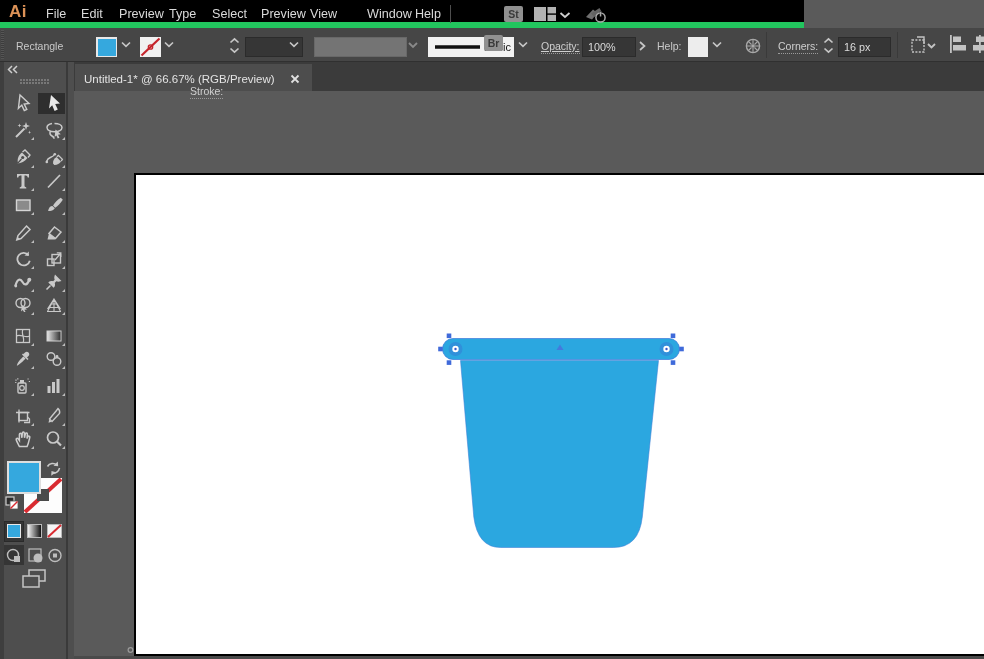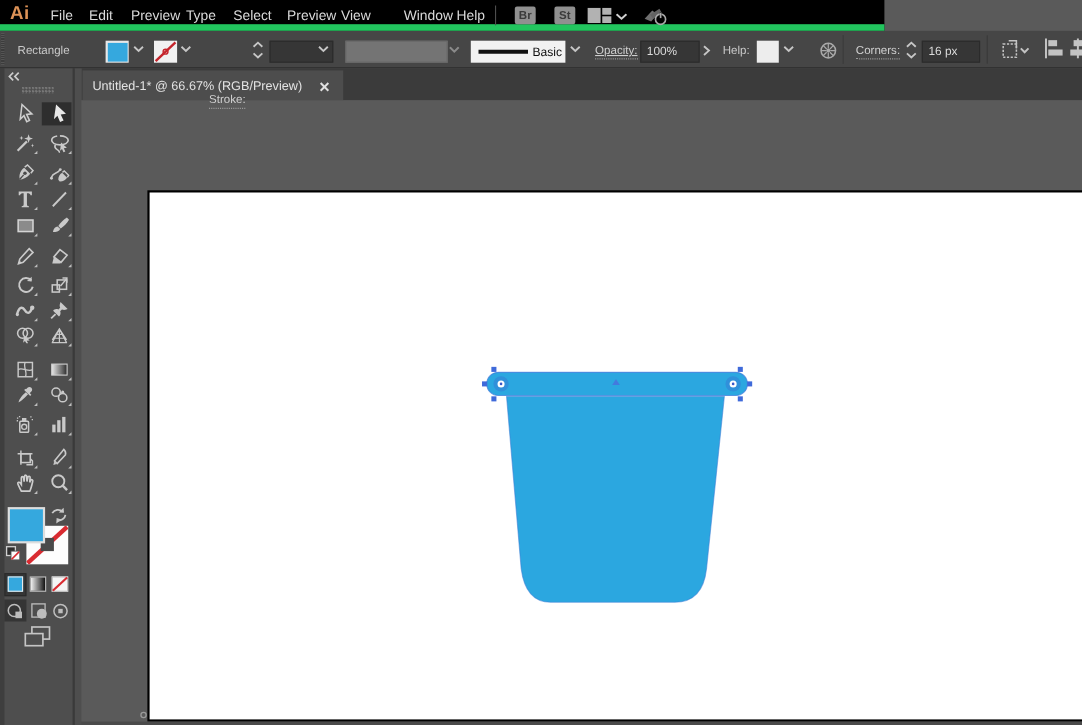--- a/index.html
+++ b/index.html
@@ -43,21 +43,21 @@
   <div class="mi" style="left:46px;">File</div>
   <div class="mi" style="left:81px;">Edit</div>
   <div class="mi" style="left:119px;">Preview</div>
   <div class="mi" style="left:169px;">Type</div>
   <div class="mi" style="left:212px;">Select</div>
   <div class="mi" style="left:261px;">Preview</div>
   <div class="mi" style="left:310px;">View</div>
   <div class="mi" style="left:351px;margin-left:16px;">Window</div>
   <div class="mi" style="left:415px;">Help</div>
   <div class="abs" style="left:450px; top:5px; width:1px; height:18px; background:#4e4e4e;"></div>
-  <div class="badge" style="left:468px;">Br</div>
+  <div class="badge" style="left:484px;margin-top:29px;">Br</div>
   <div class="badge" style="left:504px;">St</div>
   <svg class="abs" style="left:534px; top:7px;" width="22" height="14">
     <rect x="0" y="0" width="12" height="14" fill="#b2b2b2"></rect>
     <rect x="13.5" y="0" width="8.5" height="6.4" fill="#b2b2b2"></rect>
     <rect x="13.5" y="7.8" width="8.5" height="6.2" fill="#b2b2b2"></rect>
   </svg>
   <svg class="abs" style="left:559px; top:12px;" width="12" height="7">
     <path d="M1.5 1 L6 5 L10.5 1" stroke="#cfcfcf" stroke-width="1.8" fill="none"></path>
   </svg>
   <svg class="abs" style="left:584px; top:5px;" width="24" height="19">

